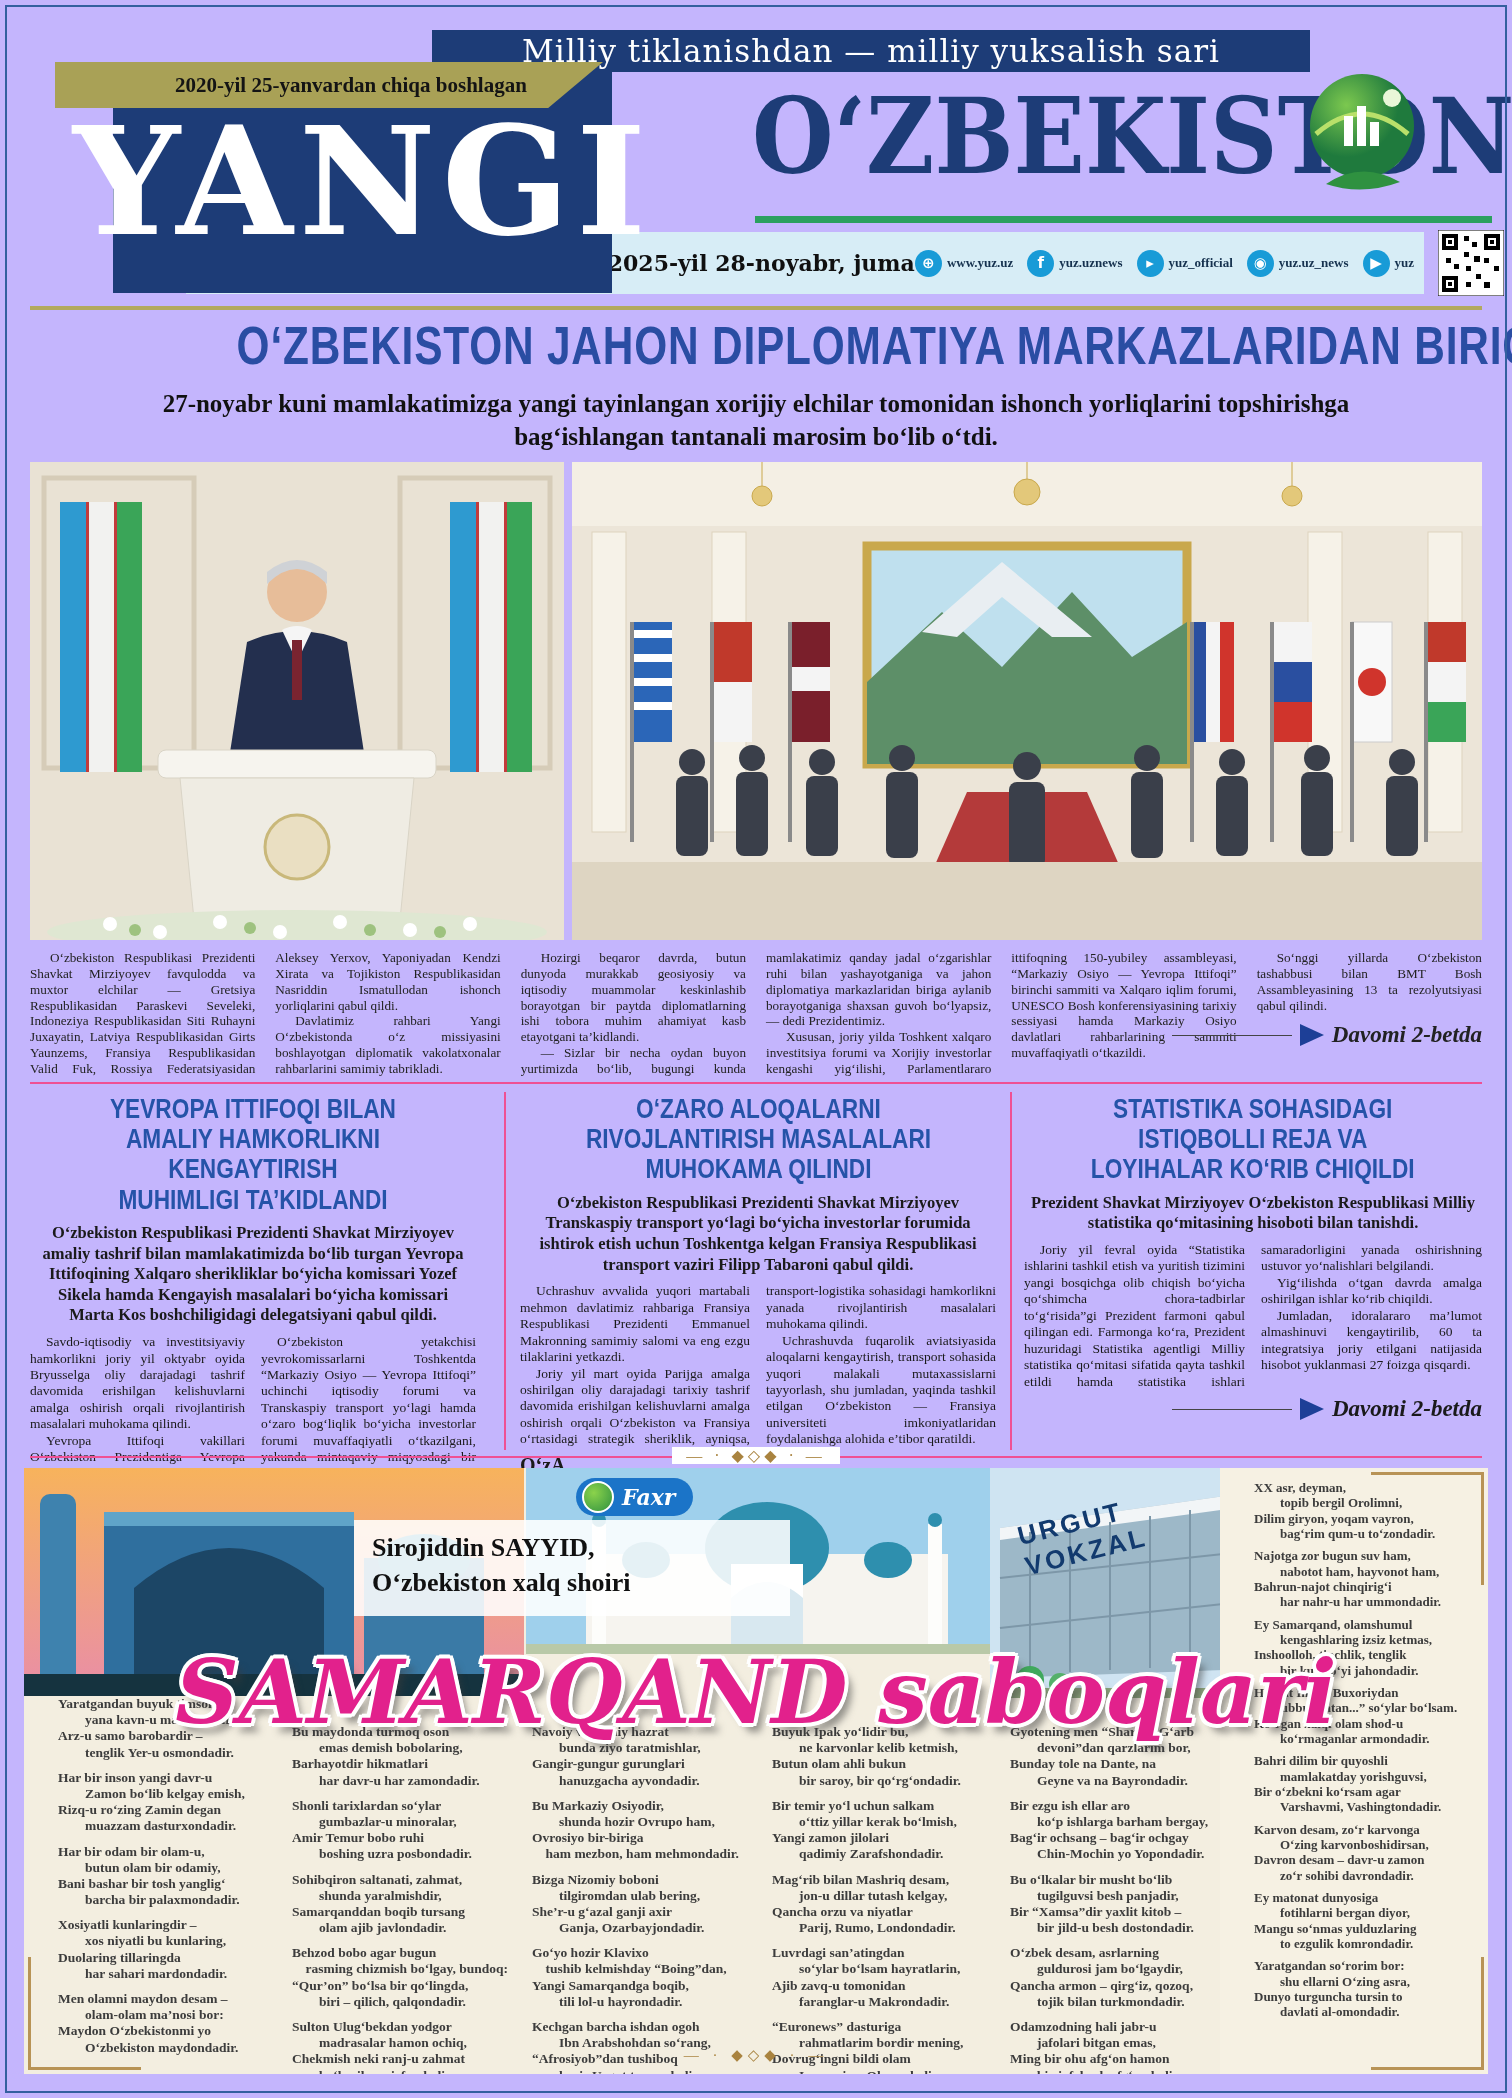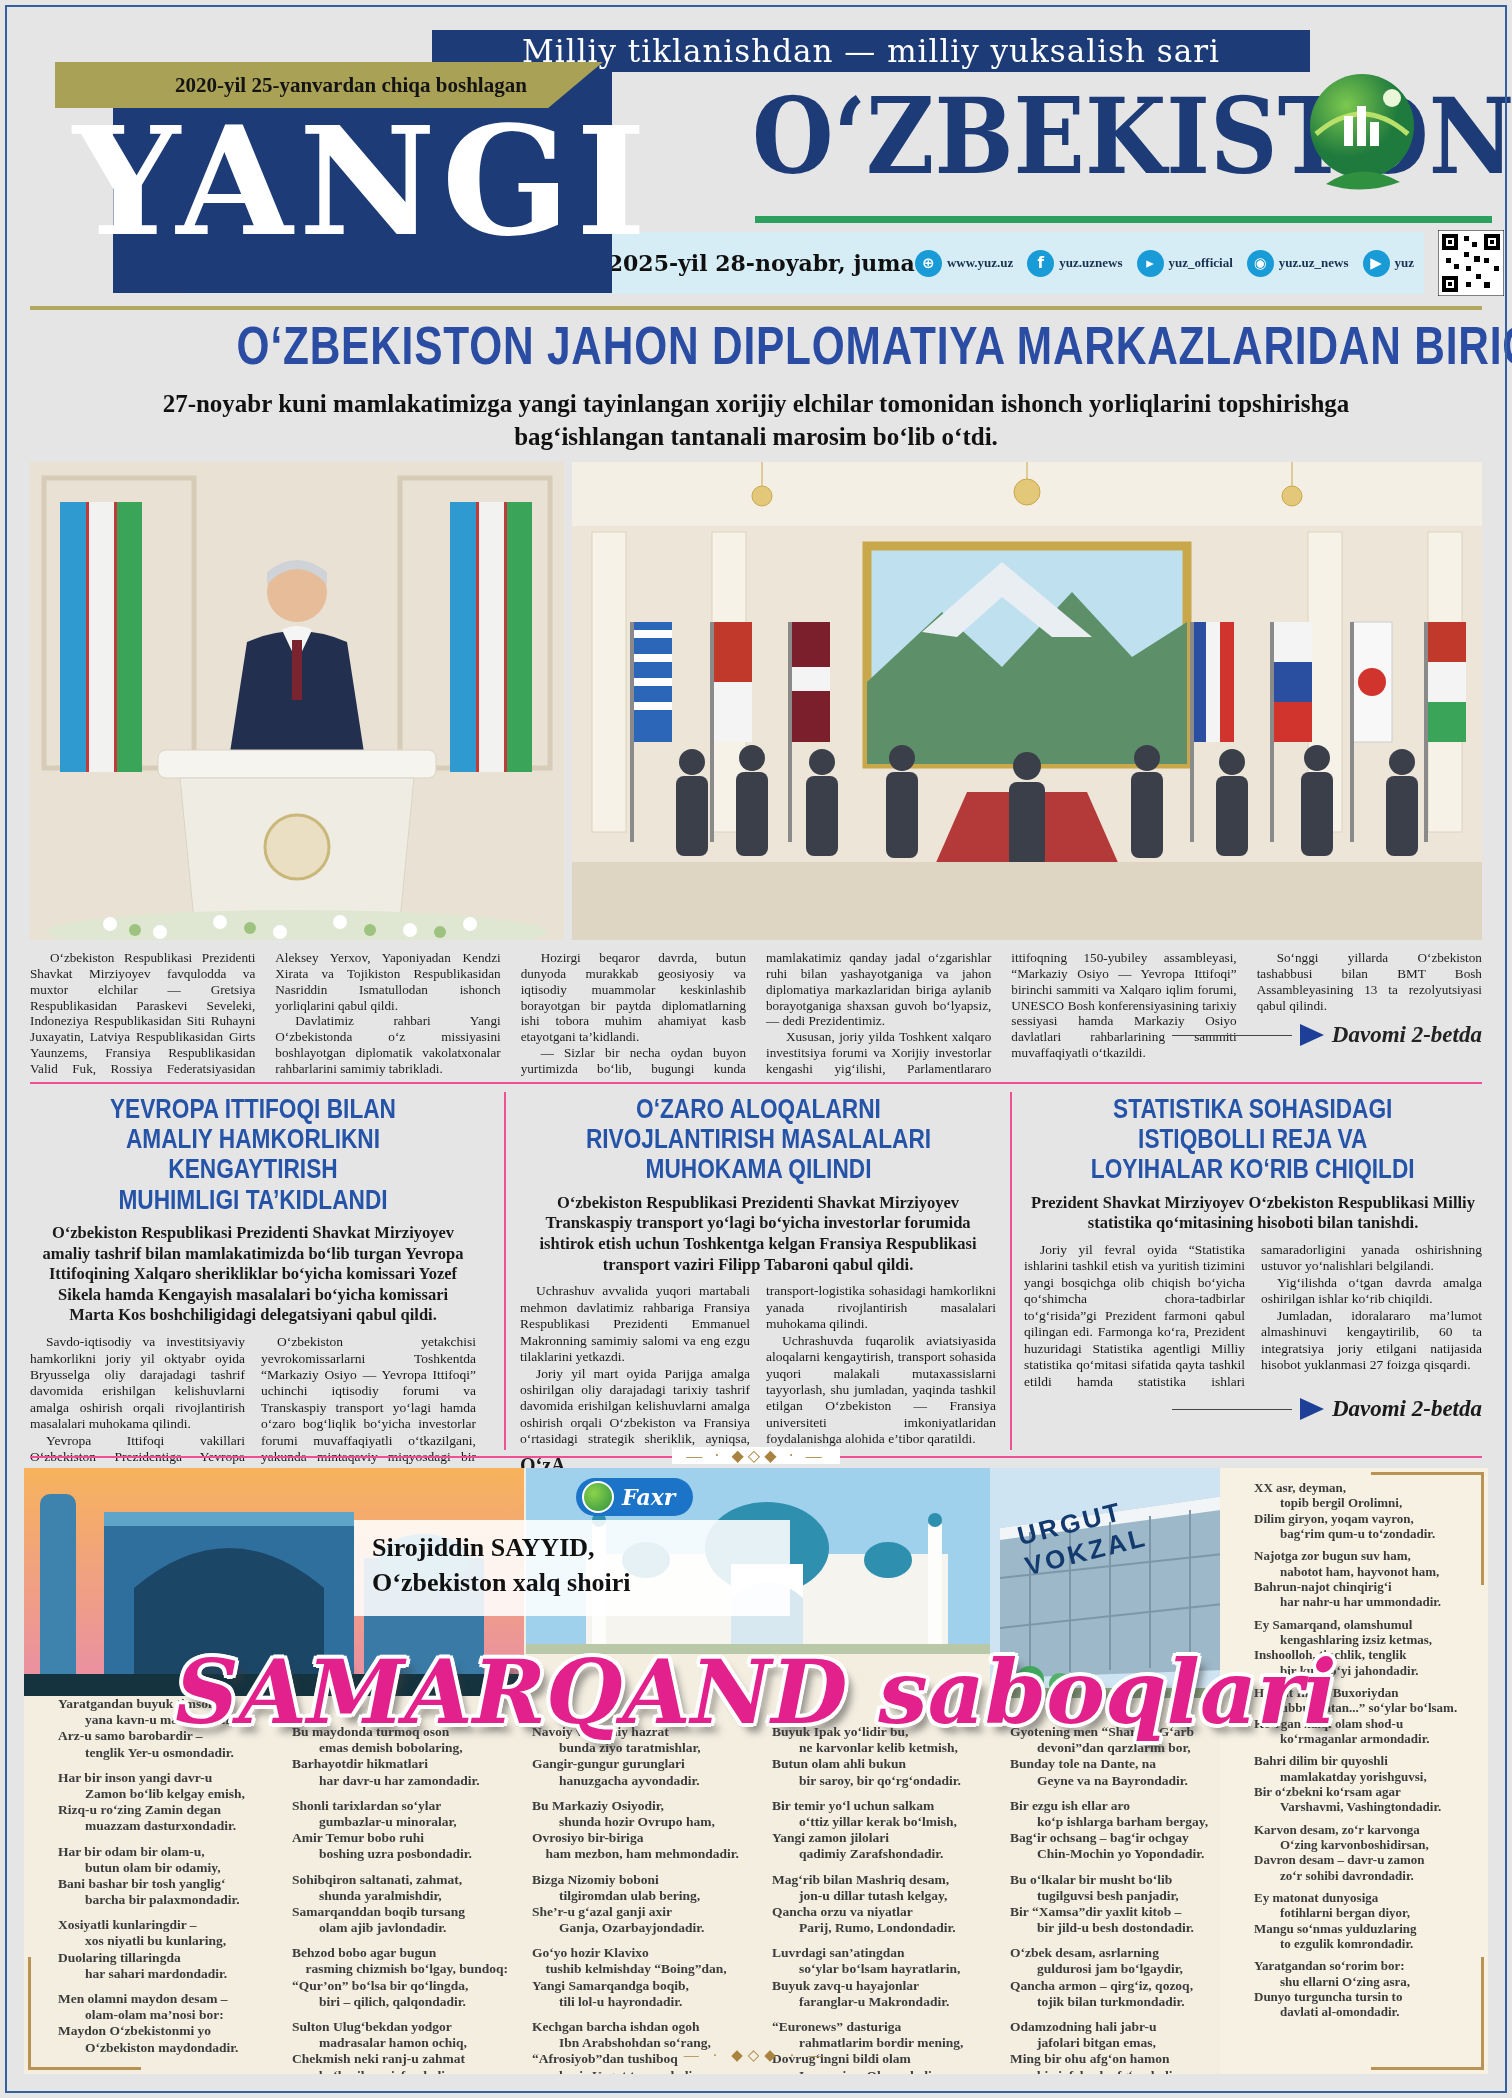--- a/index.html
+++ b/index.html
@@ -1,17 +1,17 @@
 <!DOCTYPE html>
 <html><head>
 <meta charset="utf-8">
 <style>
   html,body{margin:0;padding:0;background:#ffffff;}
   body{font-family:"Liberation Serif", serif;color:#1a1a1a;}
-  #page{position:relative;width:1512px;height:2098px;background:#e5e5e5;overflow:hidden;}
+  #page{position:relative;width:1512px;height:2098px;background:#c4b5fd;overflow:hidden;}
   .frame{position:absolute;inset:5px;border:2px solid #33609f;pointer-events:none;z-index:60;}
 
   
   .tagline-bar{position:absolute;left:432px;top:30px;width:878px;height:42px;background:#1d3c77;
     color:#fff;display:flex;align-items:center;justify-content:center;
     font-family:"DejaVu Serif",serif;font-size:31px;letter-spacing:1px;z-index:3;}
   .ribbon{position:absolute;left:55px;top:62px;width:548px;height:46px;background:#a9a156;
     clip-path:polygon(0 0,100% 0,90% 100%,0 100%);z-index:4;display:flex;align-items:center;
     font-weight:bold;font-size:21px;color:#141414;padding-left:120px;box-sizing:border-box;}
   .mast-box{position:absolute;left:113px;top:68px;width:499px;height:225px;background:#1d3c77;z-index:2;
@@ -591,21 +591,21 @@
         <div class="stanza">Bir temir yo‘l uchun salkam
         o‘ttiz yillar kerak bo‘lmish,
 Yangi zamon jilolari
         qadimiy Zarafshondadir.</div>
         <div class="stanza">Mag‘rib bilan Mashriq desam,
         jon-u dillar tutash kelgay,
 Qancha orzu va niyatlar
         Parij, Rumo, Londondadir.</div>
         <div class="stanza">Luvrdagi san’atingdan
         so‘ylar bo‘lsam hayratlarin,
-Buyuk zavq-u hayajonlar
+Ajib zavq-u tomonidan
         faranglar-u Makrondadir.</div>
         <div class="stanza">“Euronews” dasturiga
         rahmatlarim bordir mening,
 Dovrug‘ingni bildi olam
         Isponmi yo Olmondadir.</div>
       </div>
     <div class="pcol pc5">
         <div class="stanza">Gyotening men “Sharq-u G‘arb
         devoni”dan qarzlarim bor,
 Bunday tole na Dante, na

